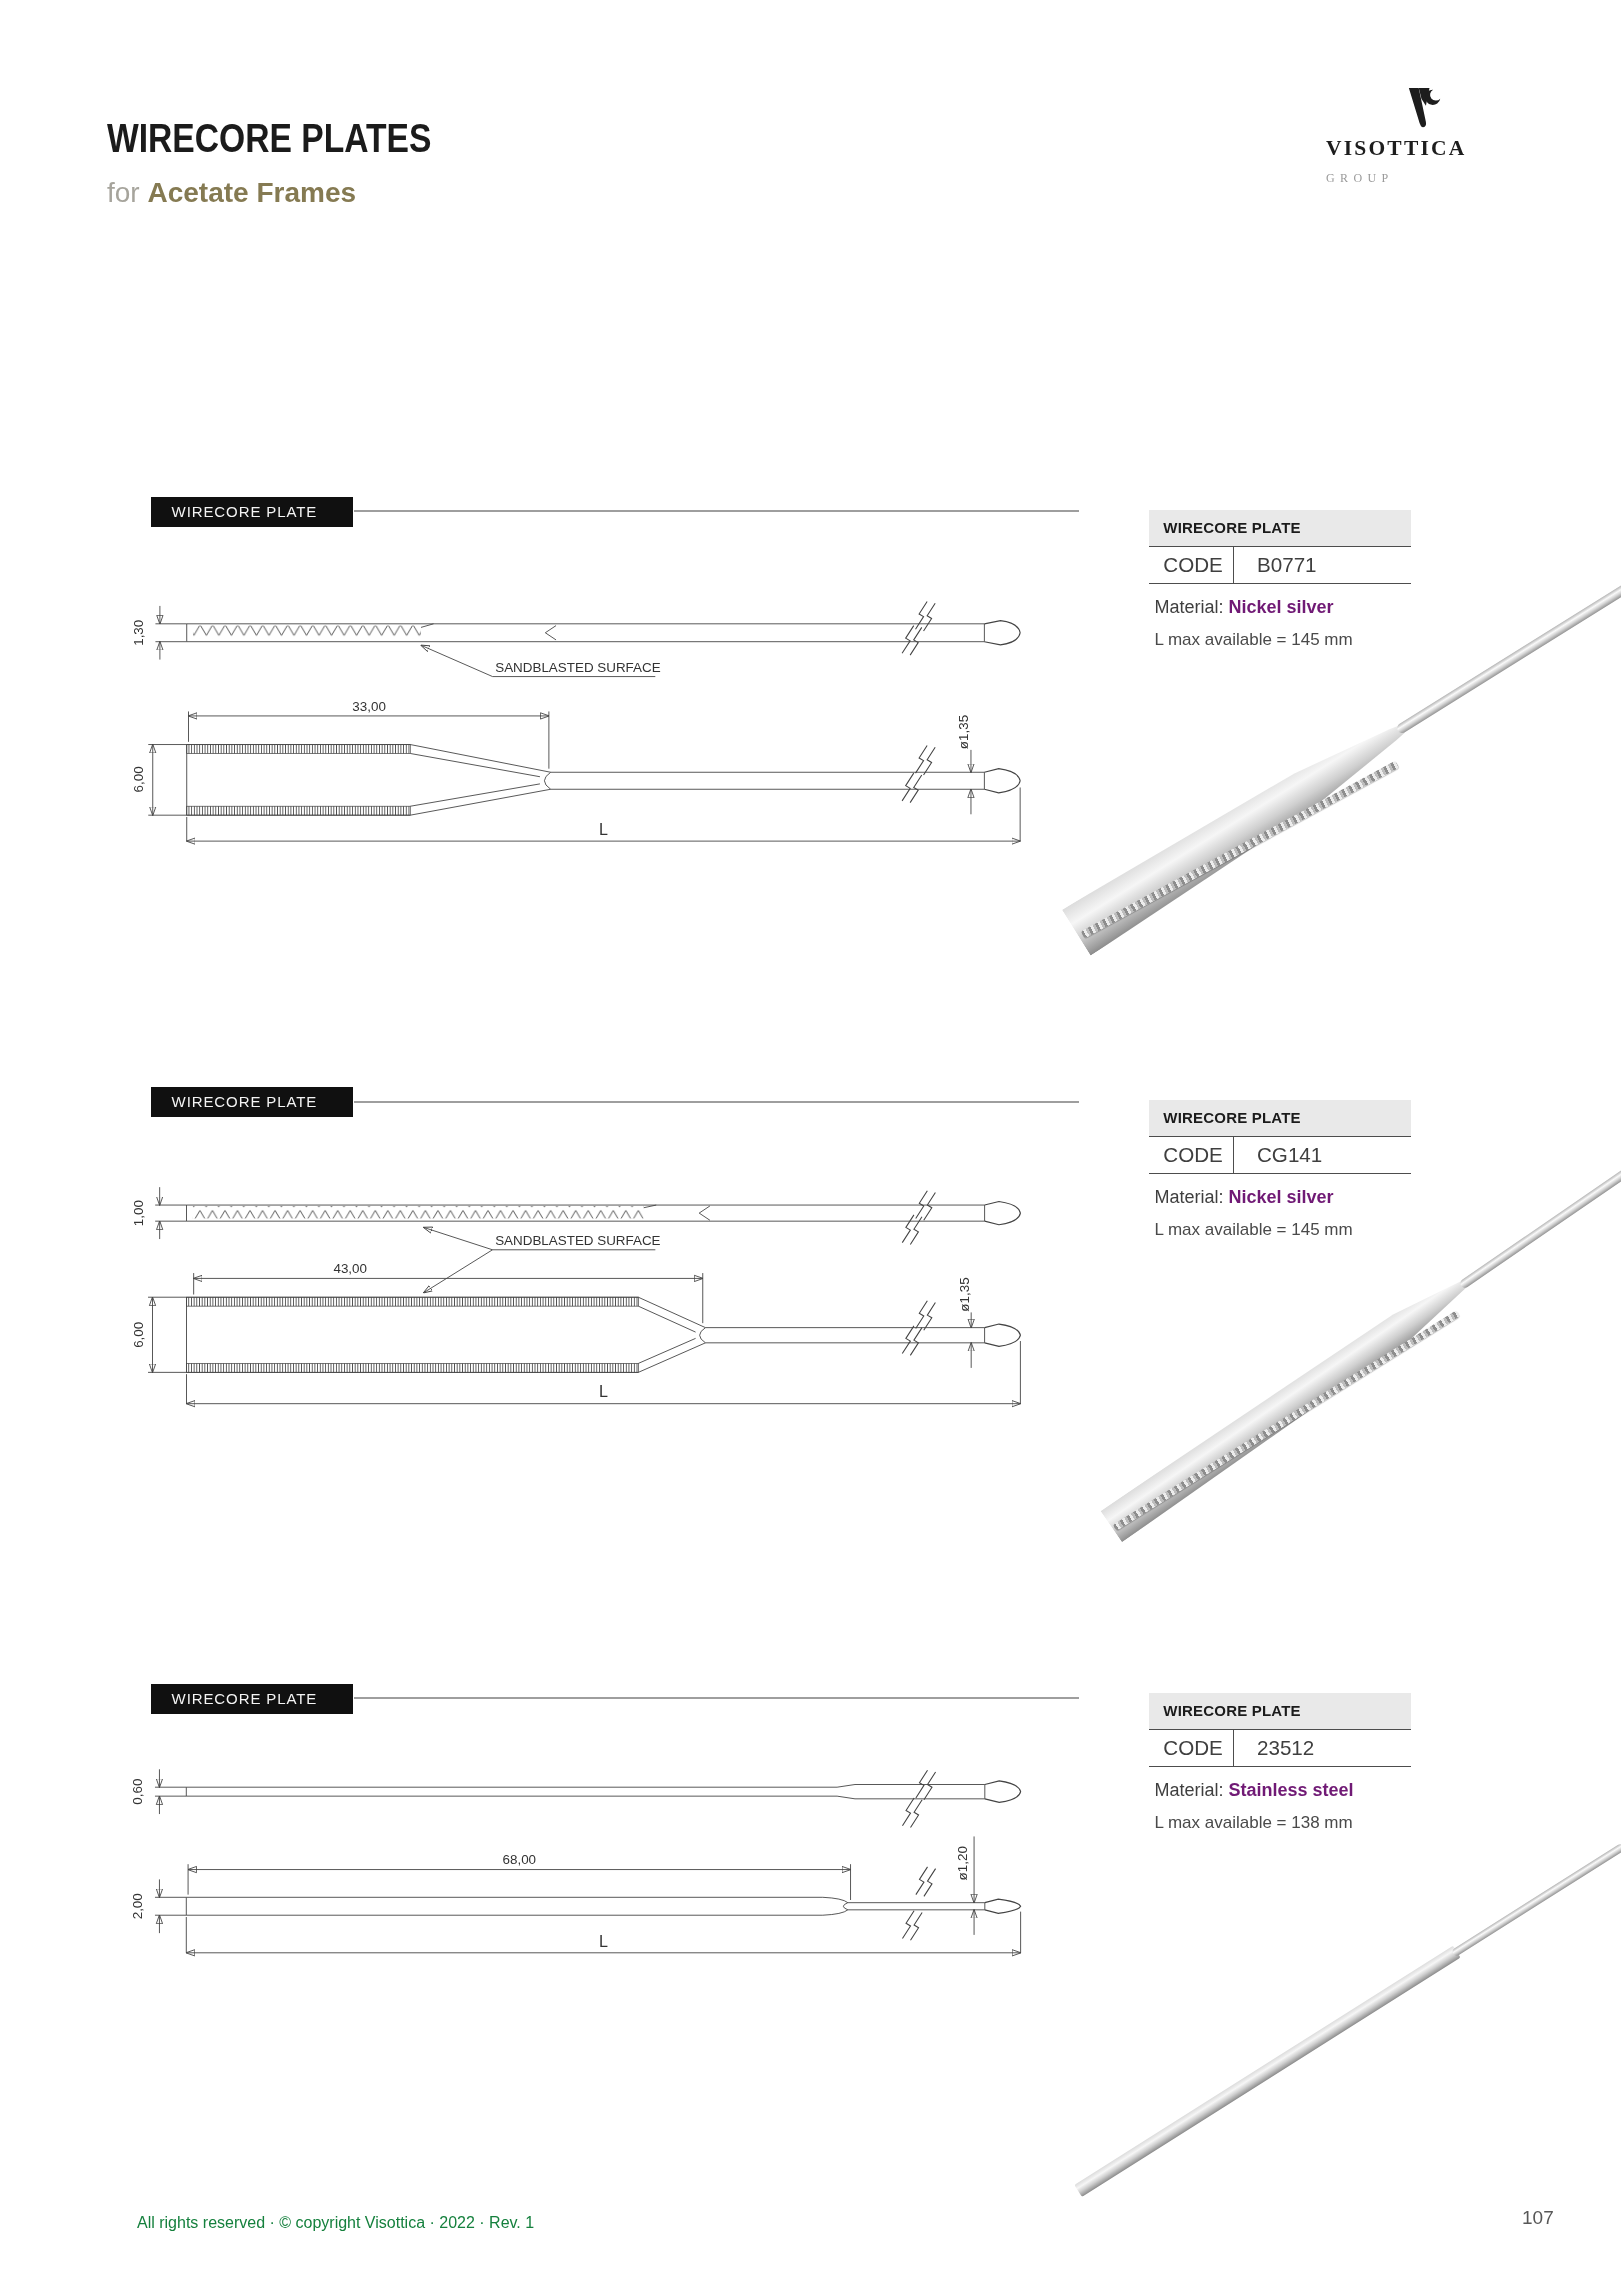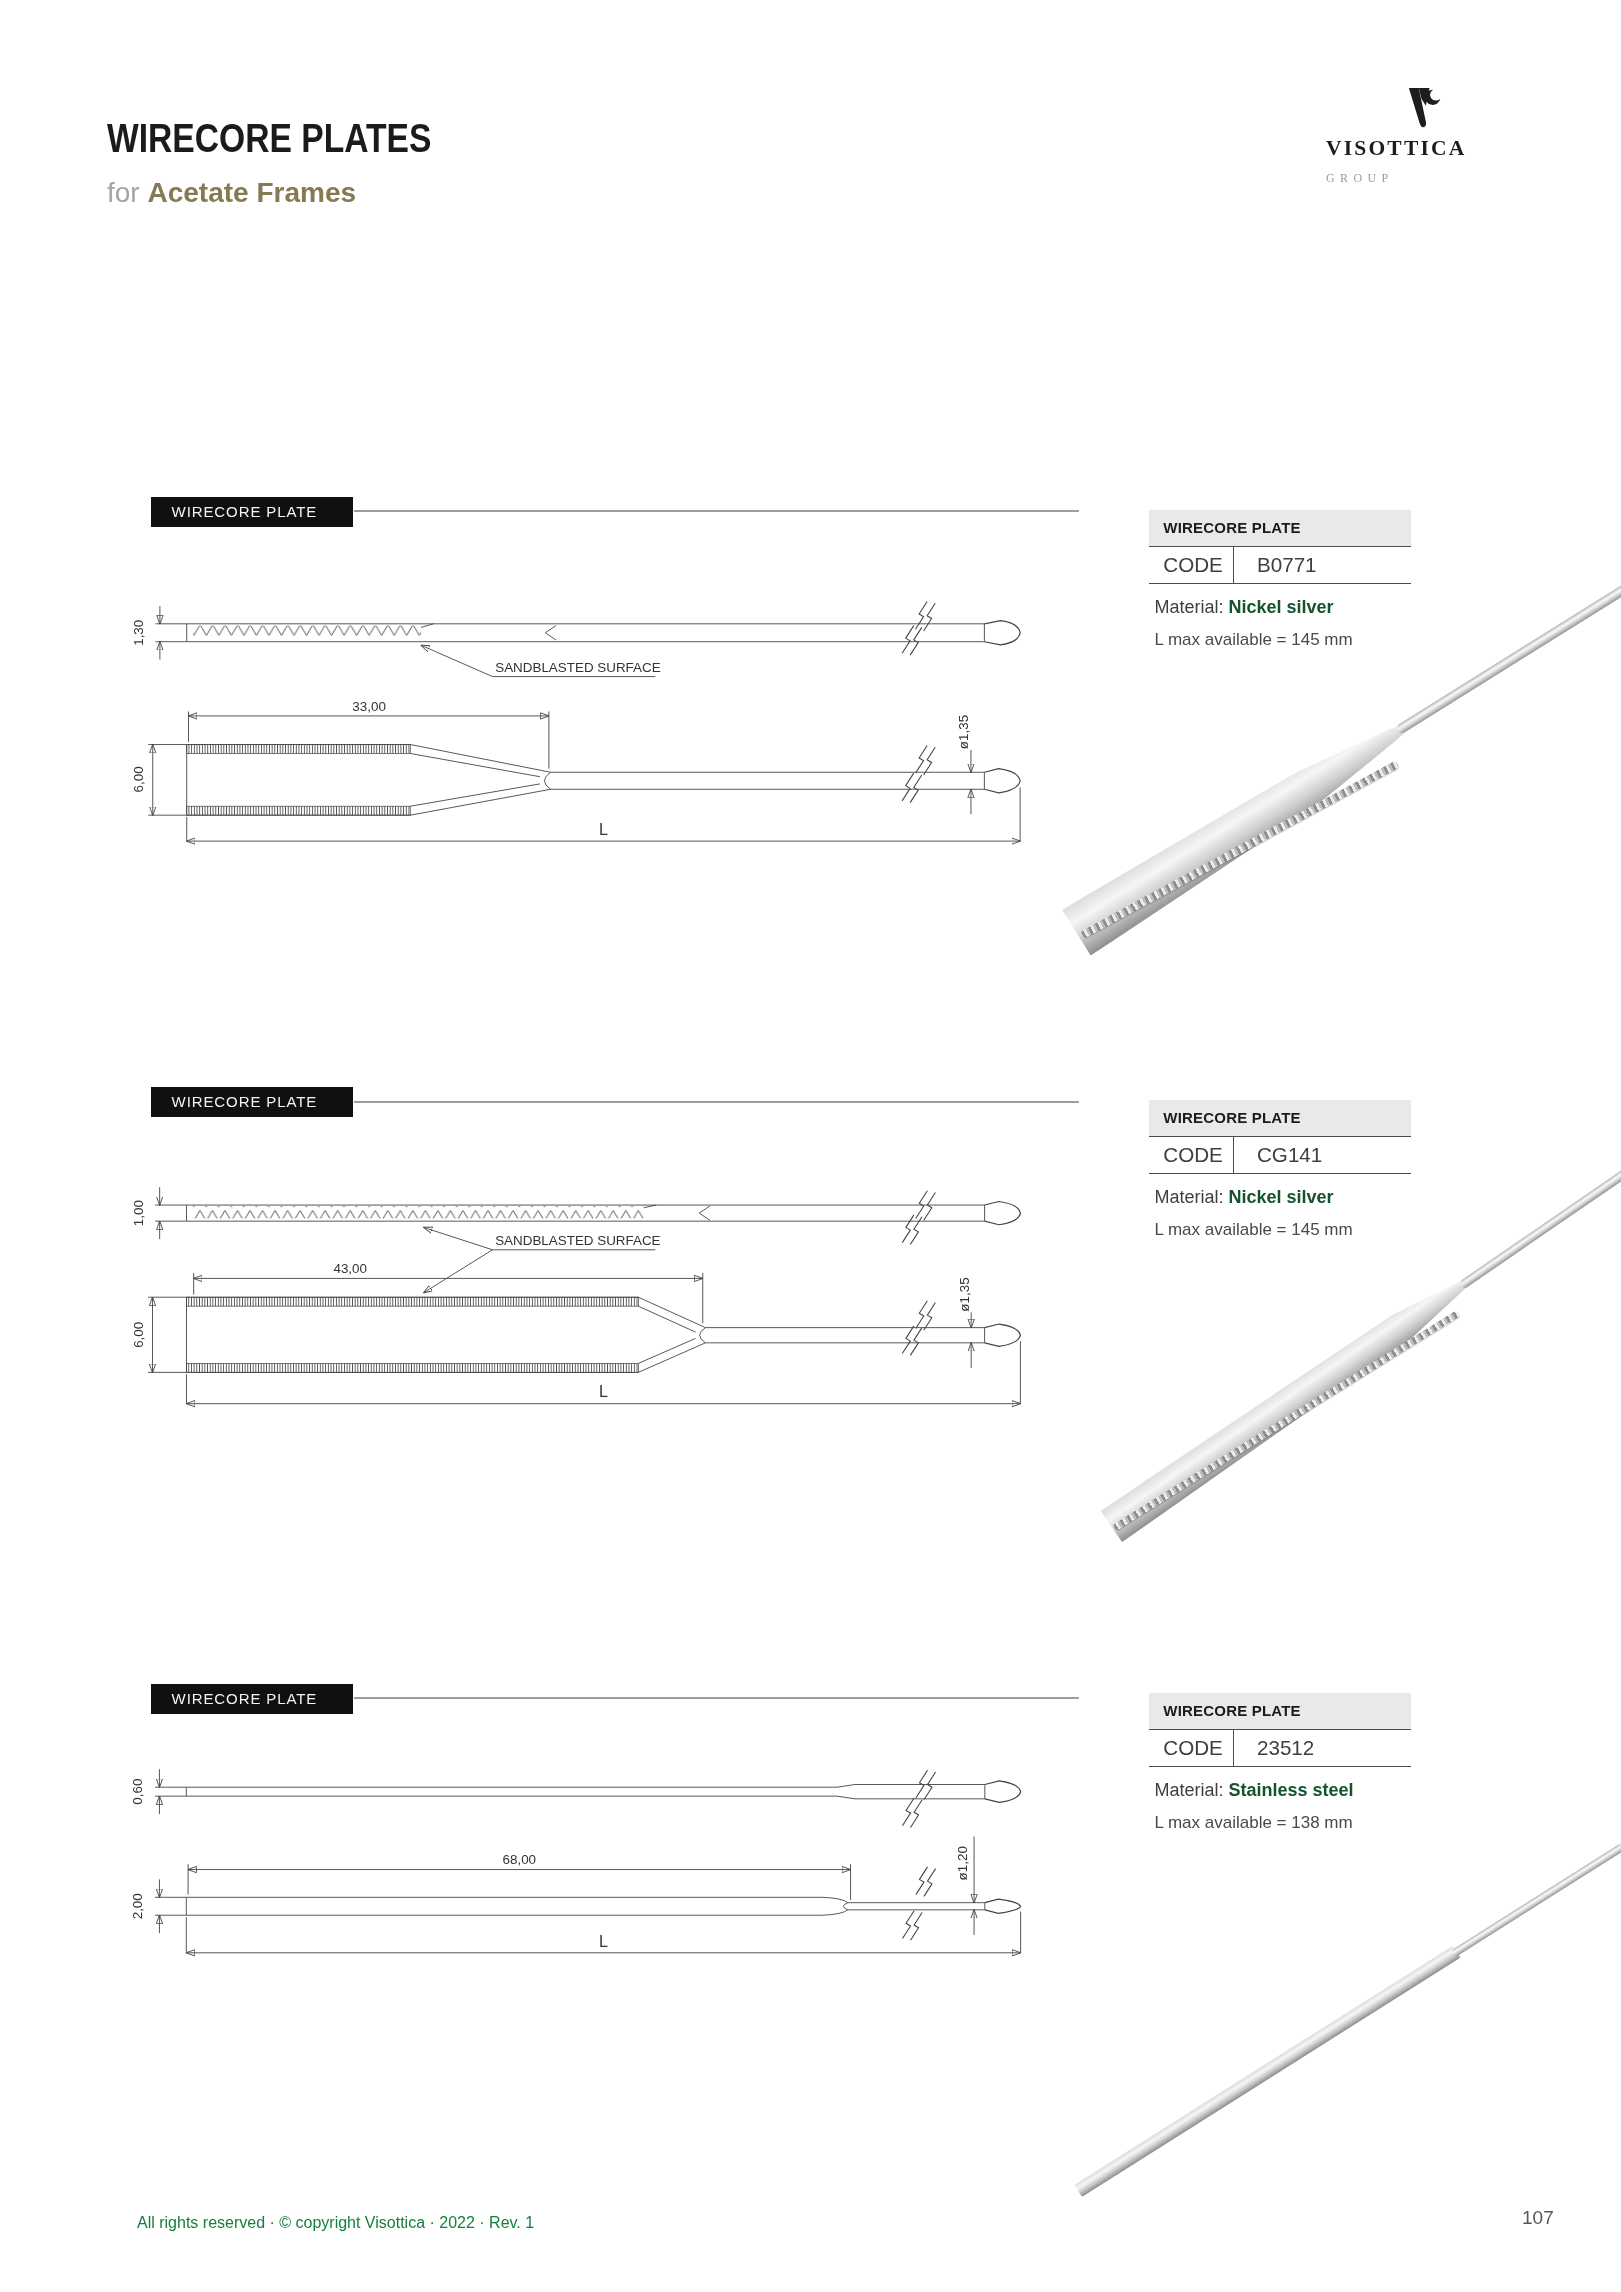--- a/index.html
+++ b/index.html
@@ -27,21 +27,21 @@
 
   
   .card{width:262px;}
   .card-header{background:#e9e9e9;height:36px;line-height:36px;padding-left:14.3px;
                font-size:15px;font-weight:700;color:#1b1b1b;letter-spacing:0.2px;}
   .card-coderow{height:36px;line-height:36px;border-top:1.8px solid #4d4d4d;border-bottom:1.8px solid #4d4d4d;
                 display:flex;font-size:20.6px;color:#3f3f3f;}
   .card-coderow .clabel{width:85px;padding-left:14.3px;box-sizing:border-box;border-right:1.3px solid #4d4d4d;}
   .card-coderow .cvalue{padding-left:23px;}
   .card-material{margin-top:12.5px;padding-left:5.4px;font-size:18px;color:#3f3f3f;}
-  .card-material b{color:#14532d;}
+  .card-material b{color:#701a75;}
   .card-lmax{margin-top:12.5px;padding-left:5.4px;font-size:17px;color:#4a4a4a;}
 
   
   svg.draw line, svg.draw path, svg.draw polyline{stroke:#444;stroke-width:1;fill:none;}
   svg.draw .thick{stroke-width:1.3;}
   svg.draw text{fill:#333;font-family:"Liberation Sans",sans-serif;font-size:15px;stroke:none;}
   svg.draw text.big{font-size:18px;}
   svg.draw .brk path{stroke:#444;stroke-width:1.2;fill:none;}
 
   

